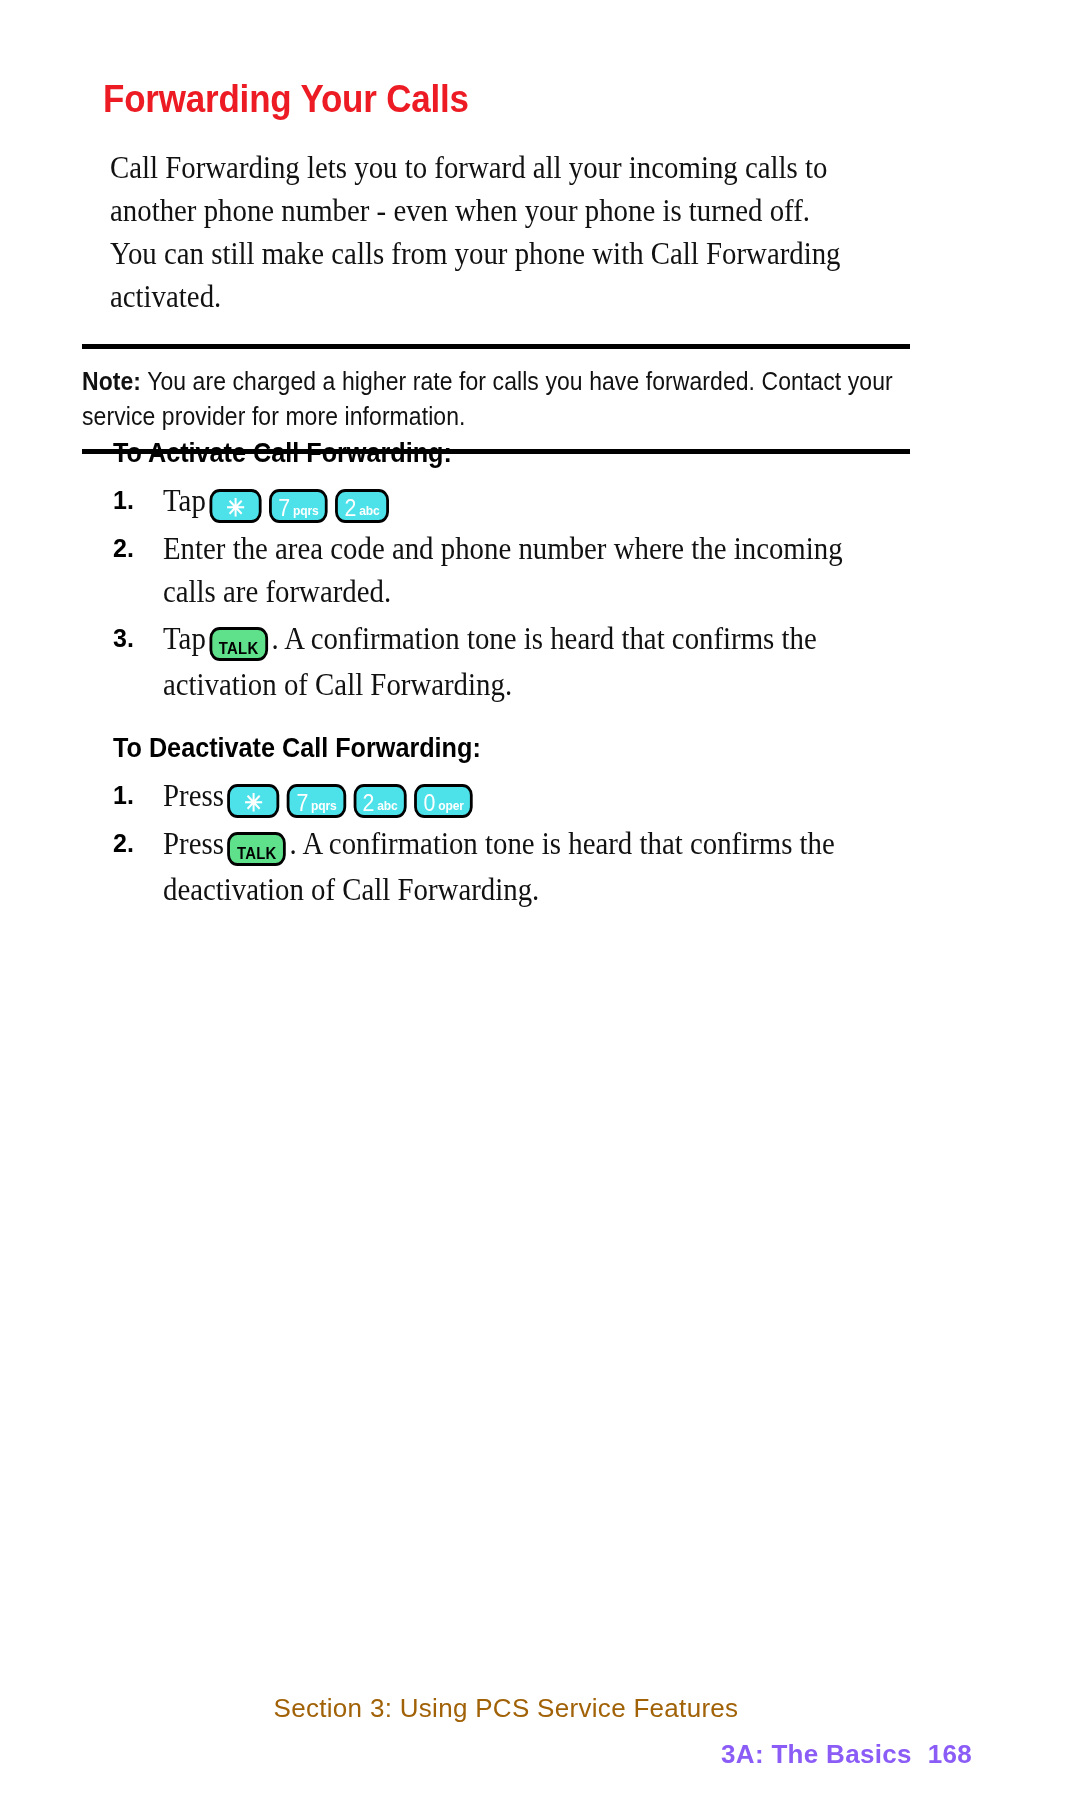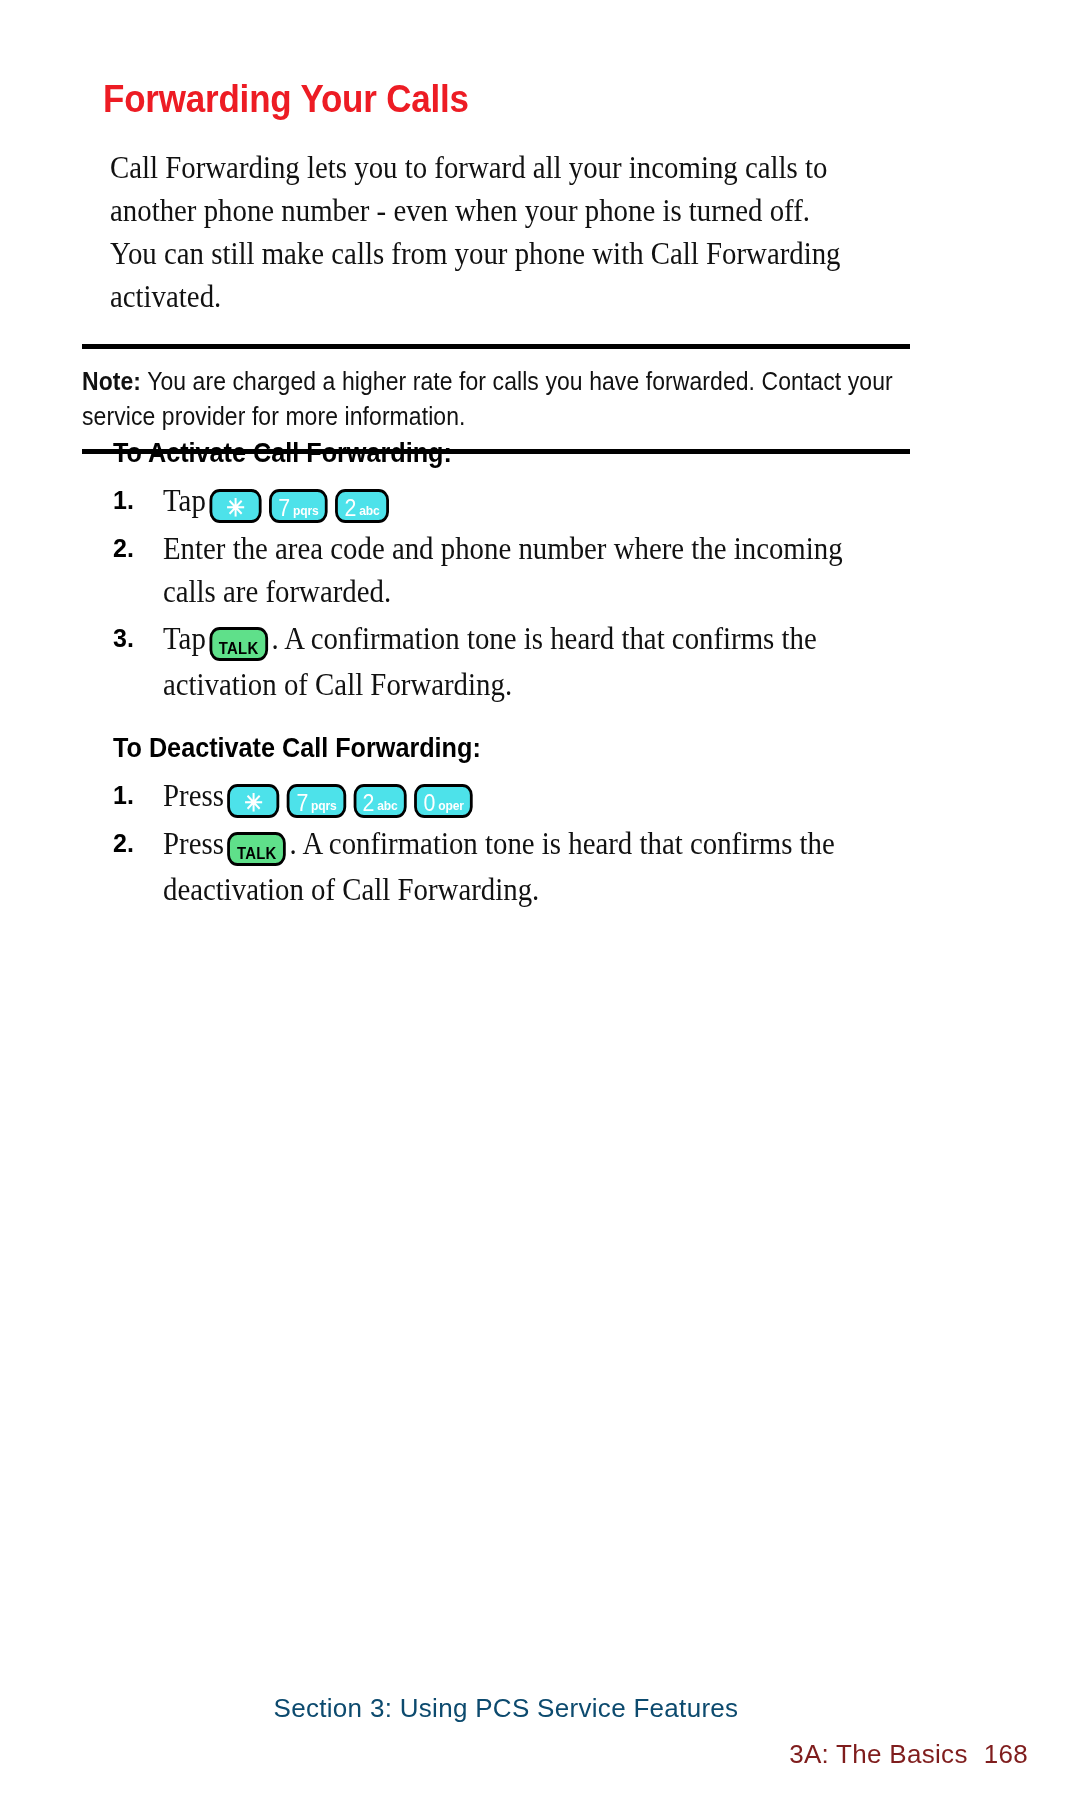--- a/index.html
+++ b/index.html
@@ -188,35 +188,35 @@
   .footer-line1 {
     position: absolute;
     left: 0;
     top: 1677px;
     width: 1080px;
     text-align: center;
     padding-right: 68px;
     box-sizing: border-box;
     font-family: "Liberation Sans", sans-serif;
     font-size: 26px;
-    color: #0c4a6e;
+    color: #a16207;
     letter-spacing: 0.3px;
   }
   .footer-line2 {
     position: absolute;
     left: 0;
     top: 1723px;
     width: 1080px;
     text-align: right;
-    padding-right: 52px;
-    box-sizing: border-box;
-    font-family: "Liberation Sans", sans-serif;
-    font-weight: normal;
+    padding-right: 108px;
+    box-sizing: border-box;
+    font-family: "Liberation Sans", sans-serif;
+    font-weight: bold;
     font-size: 26px;
-    color: #7f1d1d;
+    color: #8b5cf6;
     letter-spacing: 0.3px;
   }
   .footer-pagenum {
     margin-left: 16px;
   }
 </style>
 </head>
 <body>
 
 <div class="page">

